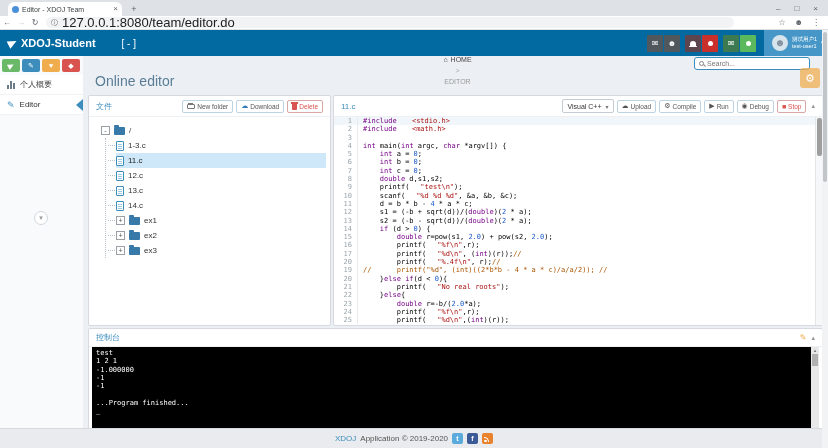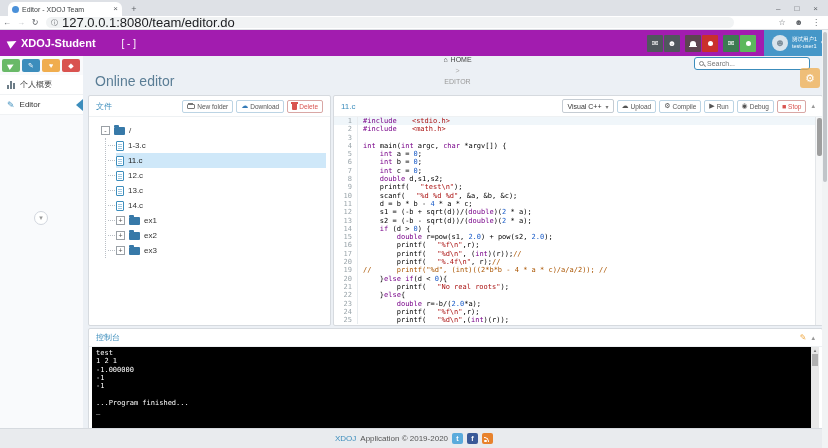--- a/index.html
+++ b/index.html
@@ -16,21 +16,21 @@
   .wctl { top:0; height:16px; display:flex; gap:14px; right:10px; align-items:center; font-size:8px; color:#5f6368; }
   .addrbar { left:0; top:16px; width:828px; height:14px; background:#fff; border-bottom:1px solid #dcdfe3; display:flex; align-items:center; }
   .navbtn { font-size:8px; color:#5f6368; width:14px; text-align:center; }
   .navbtn.dis { color:#c0c4c8; }
   .omnibox { margin-left:4px; width:688px; height:11px; background:#f1f3f4; border-radius:6px; display:flex; align-items:center; padding:0 5px; gap:4px; }
   .info-i { font-size:7px; color:#5f6368; }
   .url { font-size:13px; color:#202124; white-space:nowrap; }
   .addr-right { display:flex; gap:9px; margin-left:auto; margin-right:8px; font-size:8px; color:#5f6368; align-items:center; }
 
   
-  .navbar { left:0; top:30px; width:828px; height:26px; background:#a21caf; display:flex; align-items:center; }
+  .navbar { left:0; top:30px; width:828px; height:26px; background:#0369a1; display:flex; align-items:center; }
   .brand { display:flex; align-items:center; gap:4px; padding-left:8px; color:#fff; font-weight:bold; font-size:11px; }
   .ic-send { width:0; height:0; border-top:4px solid transparent; border-bottom:4px solid transparent; border-left:9px solid #fff; transform:rotate(-28deg); }
   .collapse-lbl { color:#fff; font-size:10px; margin-left:26px; }
   .nav-right { margin-left:auto; display:flex; align-items:center; height:26px; }
   .sq { width:16px; height:17px; display:flex; align-items:center; justify-content:center; color:#fff; font-size:8px; margin-left:1px; border-radius:1px; }
   .sq.dark { background:#50575d; }
   .sq.maroon { background:#5d4550; }
   .sq.red { background:#c9302c; }
   .sq.dgreen { background:#3d7a52; }
   .sq.green { background:#5cb85c; }

